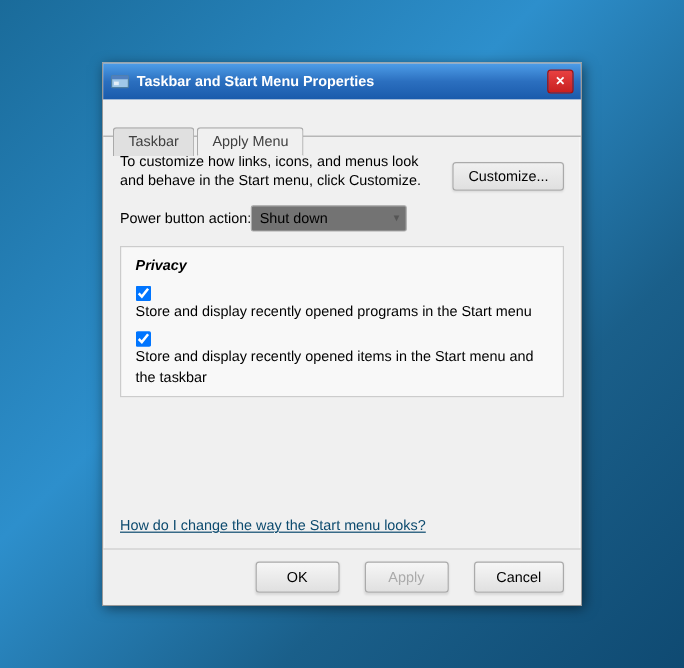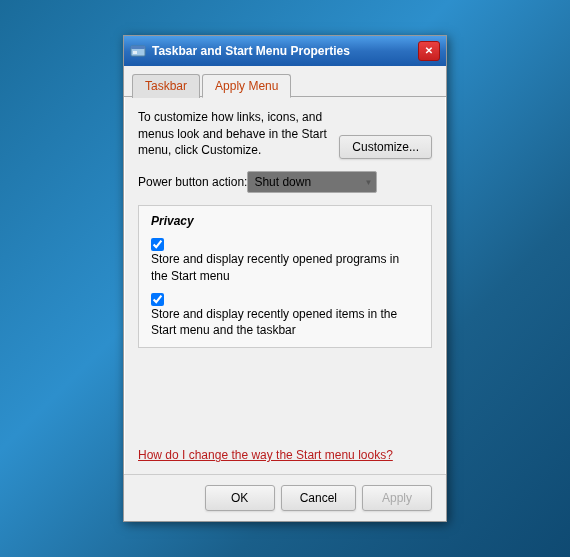--- a/index.html
+++ b/index.html
@@ -14,21 +14,21 @@
       font-family: 'Segoe UI', Tahoma, Geneva, Verdana, sans-serif;
       font-size: 12px;
       color: #000;
       overflow: hidden;
     }
 
     .window {
       background: #f0f0f0;
       border: 1px solid #999;
       box-shadow: 2px 2px 10px rgba(0,0,0,0.5), inset 0 0 0 1px #fff;
-      width: 324px;
+      width: 400px;
     }
 
     .title-bar {
       background: linear-gradient(to bottom, #4d9de8 0%, #2b6fbf 50%, #1a5aab 100%);
       height: 30px;
       display: flex;
       align-items: center;
       justify-content: space-between;
       padding: 0 6px;
       color: #fff;
@@ -82,23 +82,23 @@
 
     .tab {
       padding: 4px 12px;
       border: 1px solid #aaa;
       border-bottom: none;
       background: #e0e0e0;
       margin-right: 2px;
       border-radius: 3px 3px 0 0;
       cursor: pointer;
       font-size: 12px;
-      color: #c2410c;
+      color: #404040;
       position: relative;
-      top: 2px;
+      top: 17px;
     }
 
     .tab.active {
       background: #f0f0f0;
       border-bottom: 1px solid #f0f0f0;
       z-index: 1;
     }
 
     .tab-content {
       padding: 12px 14px;
@@ -203,32 +203,32 @@
       margin-top: 2px;
       cursor: pointer;
     }
 
     .checkbox-label {
       font-size: 12px;
       line-height: 1.4;
     }
 
     .help-link {
-      color: #b91c1c;
+      color: #0c4a6e;
       text-decoration: underline;
       cursor: pointer;
       font-size: 12px;
       display: block;
       margin-top: 8px;
     }
 
     .dialog-buttons {
       display: flex;
       justify-content: flex-end;
-      gap: 6px;
+      gap: 21px;
       padding: 10px 14px;
       border-top: 1px solid #ccc;
       background: #f0f0f0;
     }
 
     .dialog-btn {
       padding: 5px 18px;
       background: linear-gradient(to bottom, #f6f6f6 0%, #e0e0e0 100%);
       border: 1px solid #aaa;
       border-radius: 3px;
@@ -308,17 +308,17 @@
     </div>
 
     <div class="spacer"></div>
 
     <a class="help-link">How do I change the way the Start menu looks?</a>
 
   </div>
 
   <div class="dialog-buttons">
     <button class="dialog-btn">OK</button>
+    <button class="dialog-btn disabled">Apply</button>
     <button class="dialog-btn">Cancel</button>
-    <button class="dialog-btn disabled">Apply</button>
   </div>
 
 </div>
 
 </body></html>

